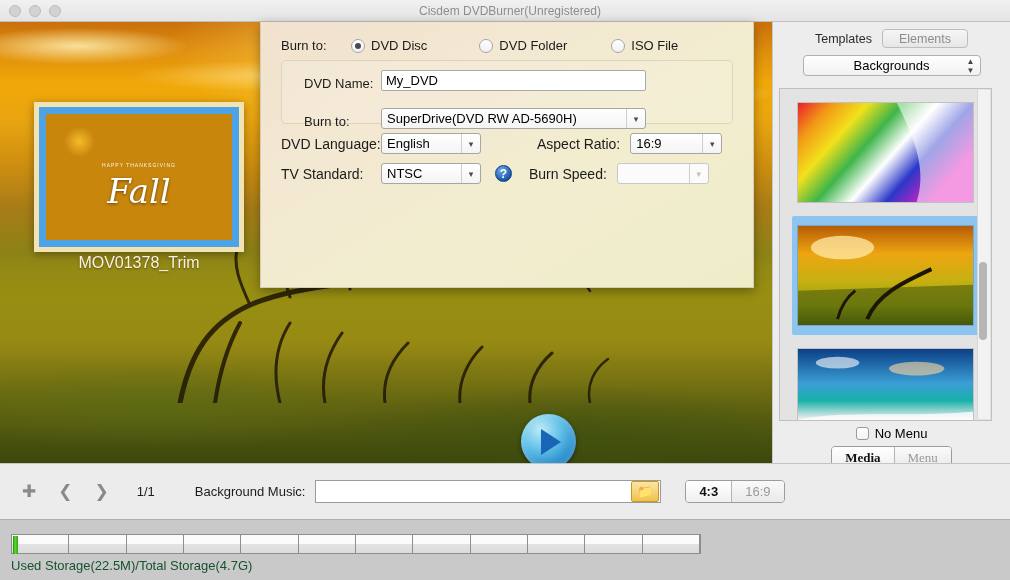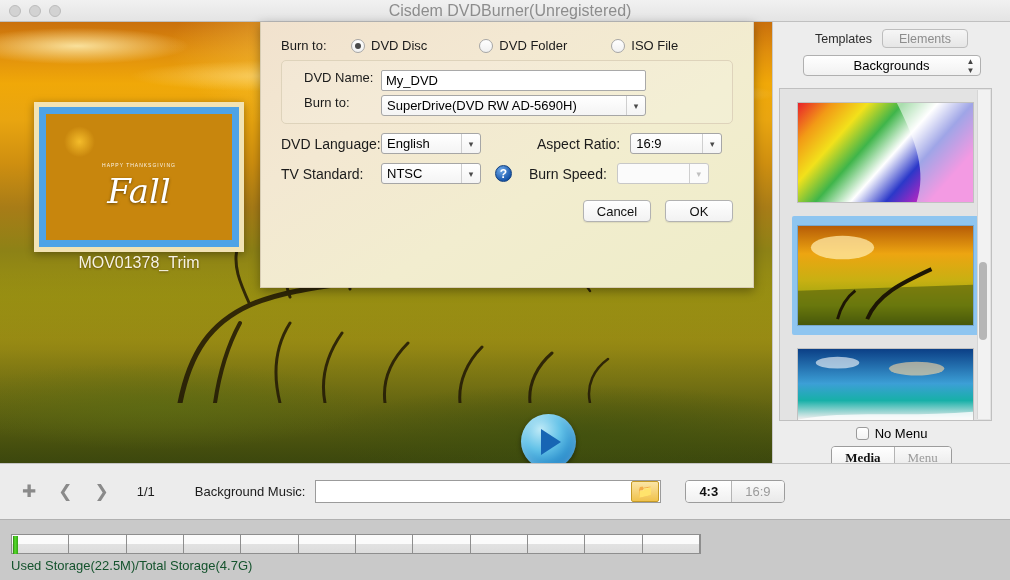--- a/index.html
+++ b/index.html
@@ -17,21 +17,21 @@
     position: absolute; top: 0; left: 0; width: 1010px; height: 22px;
     background: linear-gradient(#f1f1f1, #e4e4e4);
     border-bottom: 1px solid #c0c0c0;
     display: flex; align-items: center;
   }
   .traffic { display: flex; gap: 8px; margin-left: 9px; }
   .light { width: 12px; height: 12px; border-radius: 50%;
            background: #d2d2d2; border: 1px solid #bcbcbc; }
   .title-text {
     position: absolute; left: 0; right: 0; text-align: center;
-    font-size: 16px; color: #8d8d8d; margin-left: 10px;
+    font-size: 12px; color: #8d8d8d; margin-left: 10px;
   }
 
   
   .preview {
     position: absolute; left: 0; top: 22px; width: 772px; height: 441px;
     overflow: hidden;
     background:
       radial-gradient(ellipse 420px 150px at 60% 6%, rgba(255,255,235,.95) 0%, rgba(255,215,90,.5) 35%, rgba(0,0,0,0) 70%),
       linear-gradient(180deg,
         #c9700c 0%, #e08f0d 7%, #f0a808 14%, #e9a510 22%,
@@ -137,21 +137,21 @@
     width: 6px; height: 6px; border-radius: 50%; background: #4a4a4a;
   }
   .section-title { padding: 13px 0 0 20px; font-size: 13px; }
 
   .groupbox {
     margin: 7px 20px 0 20px; height: 64px;
     border: 1px solid #ded3bb; border-radius: 5px;
     background: rgba(255,255,255,.12);
     padding: 9px 0 0 0;
   }
-  .gb-row { display: flex; align-items: flex-start; padding-left: 22px; margin-bottom: 4px; }
+  .gb-row { display: flex; align-items: flex-end; padding-left: 22px; margin-bottom: 17px; }
   .gb-row .lbl { width: 77px; font-size: 13px; }
 
   input.txt, .fakeinput {
     height: 21px; border: 1px solid #a9a9a9; background: #fff;
     font-family: "Liberation Sans", sans-serif; font-size: 13px;
     padding: 0 4px; color: #000; border-radius: 2px;
   }
 
   .combo {
     height: 21px; border: 1px solid #a6a6a6; border-radius: 3px;
@@ -388,24 +388,20 @@
       <span class="chev">▾</span>
     </span>
     <span class="help-btn" style="margin-left:14px">?</span>
     <span class="lbl" style="margin-left:17px">Burn Speed:</span>
     <span class="combo disabled" style="width:92px;margin-left:10px">
       <span></span>
       <span class="chev">▾</span>
     </span>
   </div>
 
-  <div class="row" style="justify-content:flex-end; padding:16px 20px 0 0; gap:14px">
-    <button class="btn">Cancel</button>
-    <button class="btn">OK</button>
-  </div>
 </div>
 
 <div class="sidebar">
   <div class="tabs-row">
     <span class="tab-plain">Templates</span>
     <span class="tab-btn">Elements</span>
   </div>
 
   <div class="bg-select">
     <span>Backgrounds</span>

